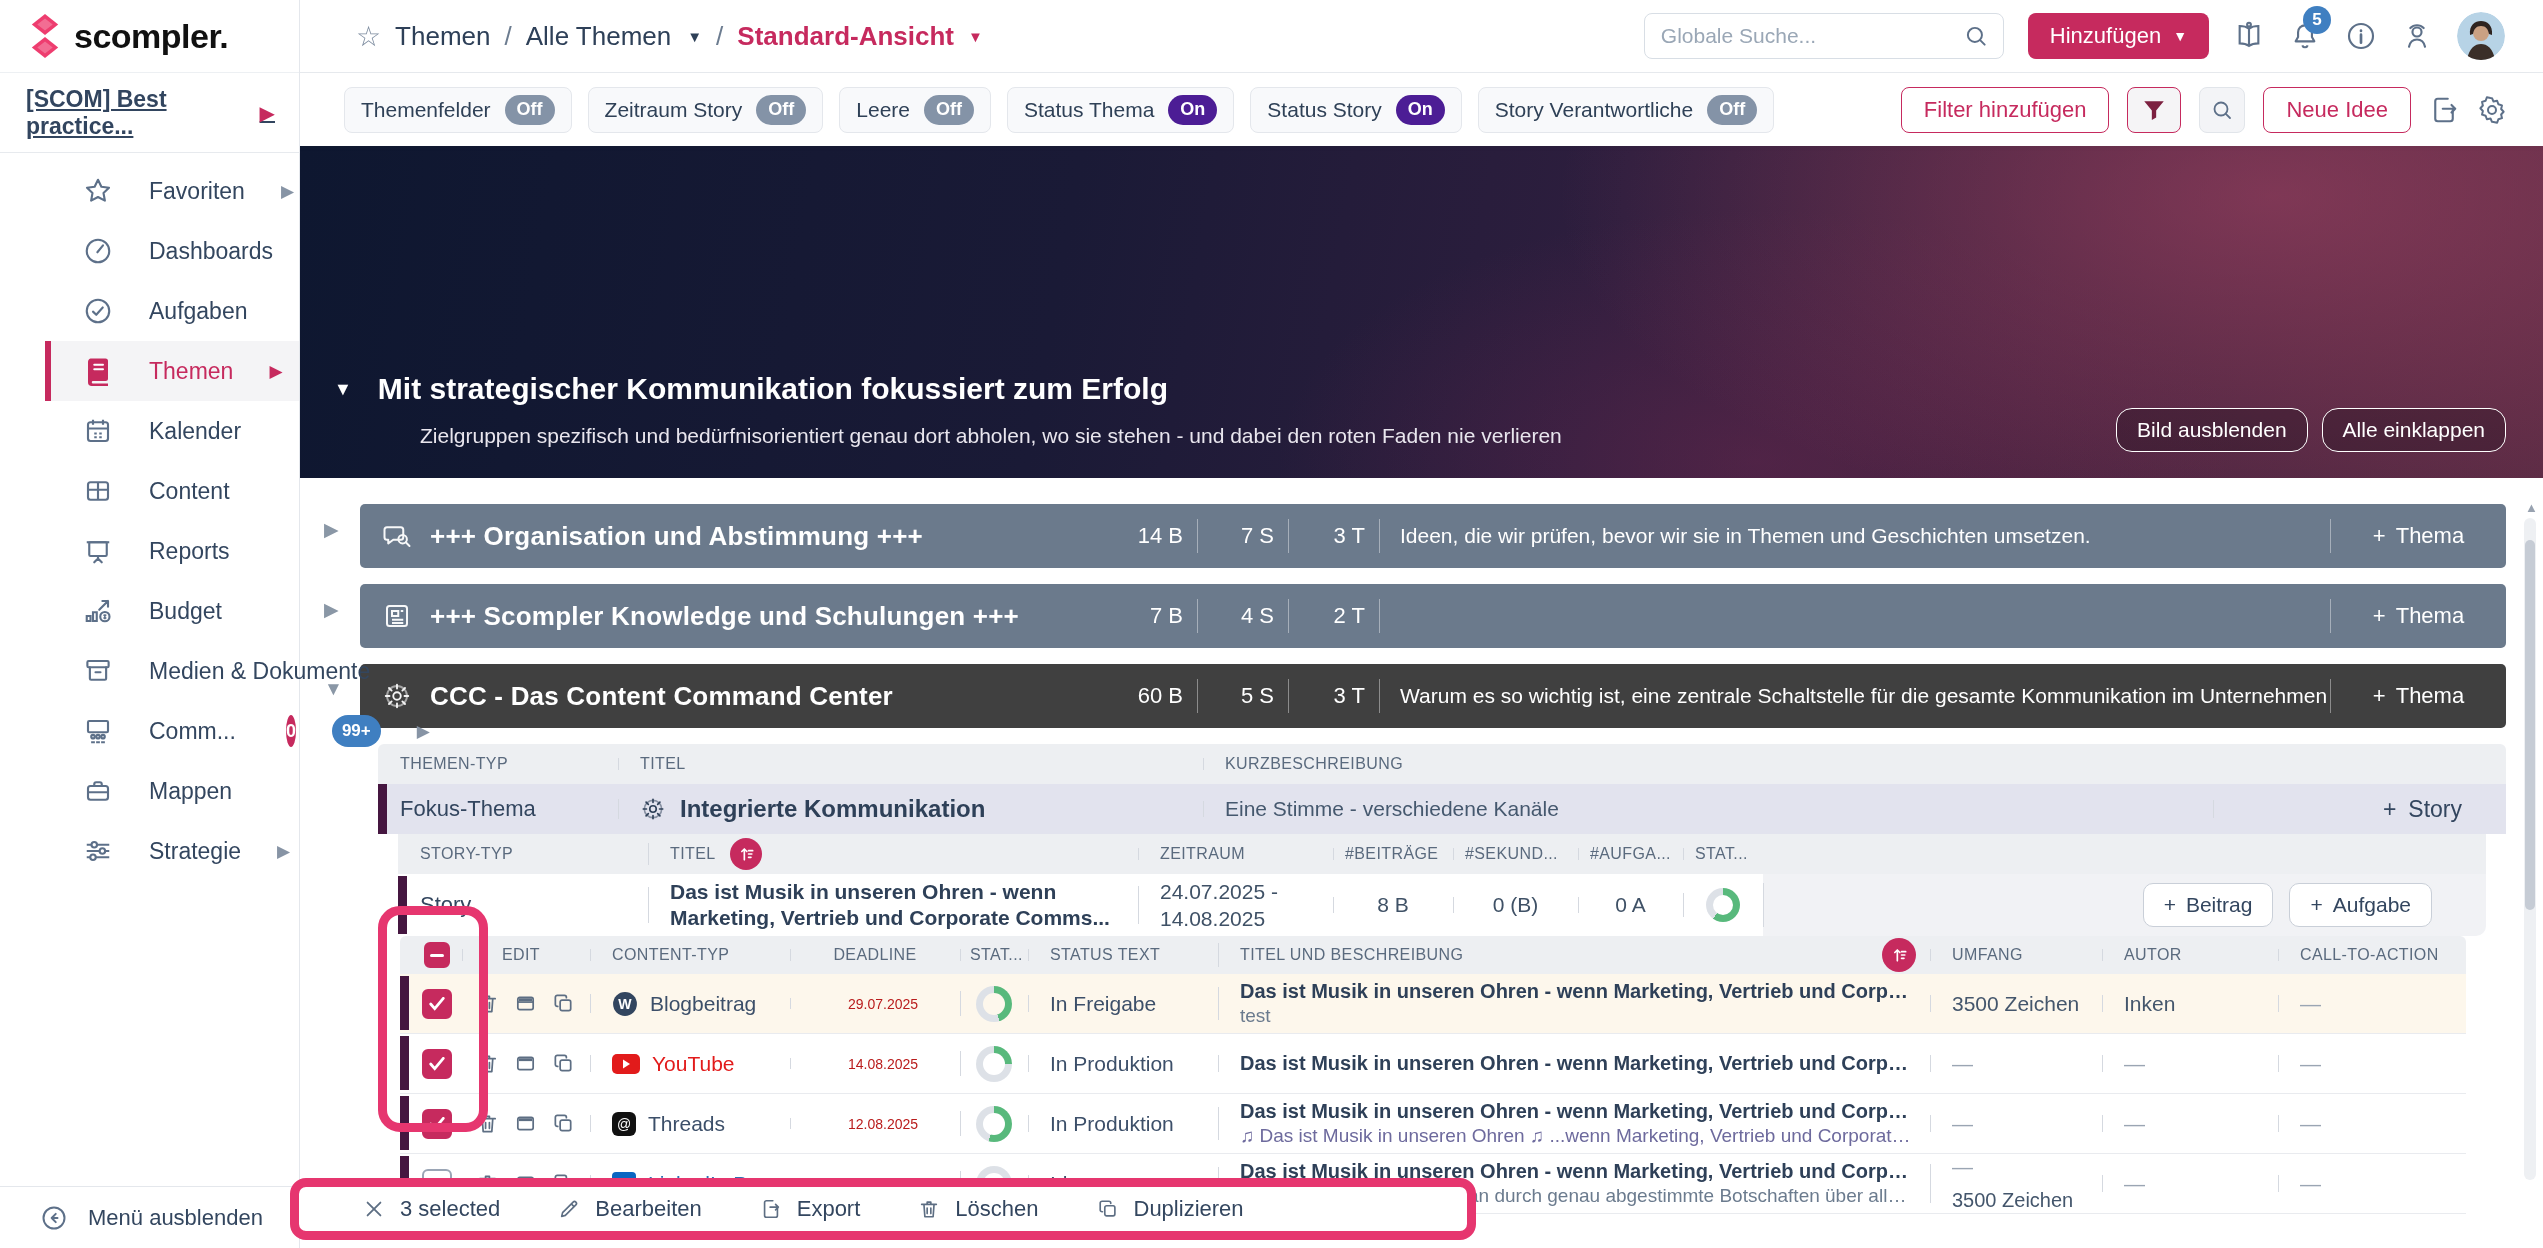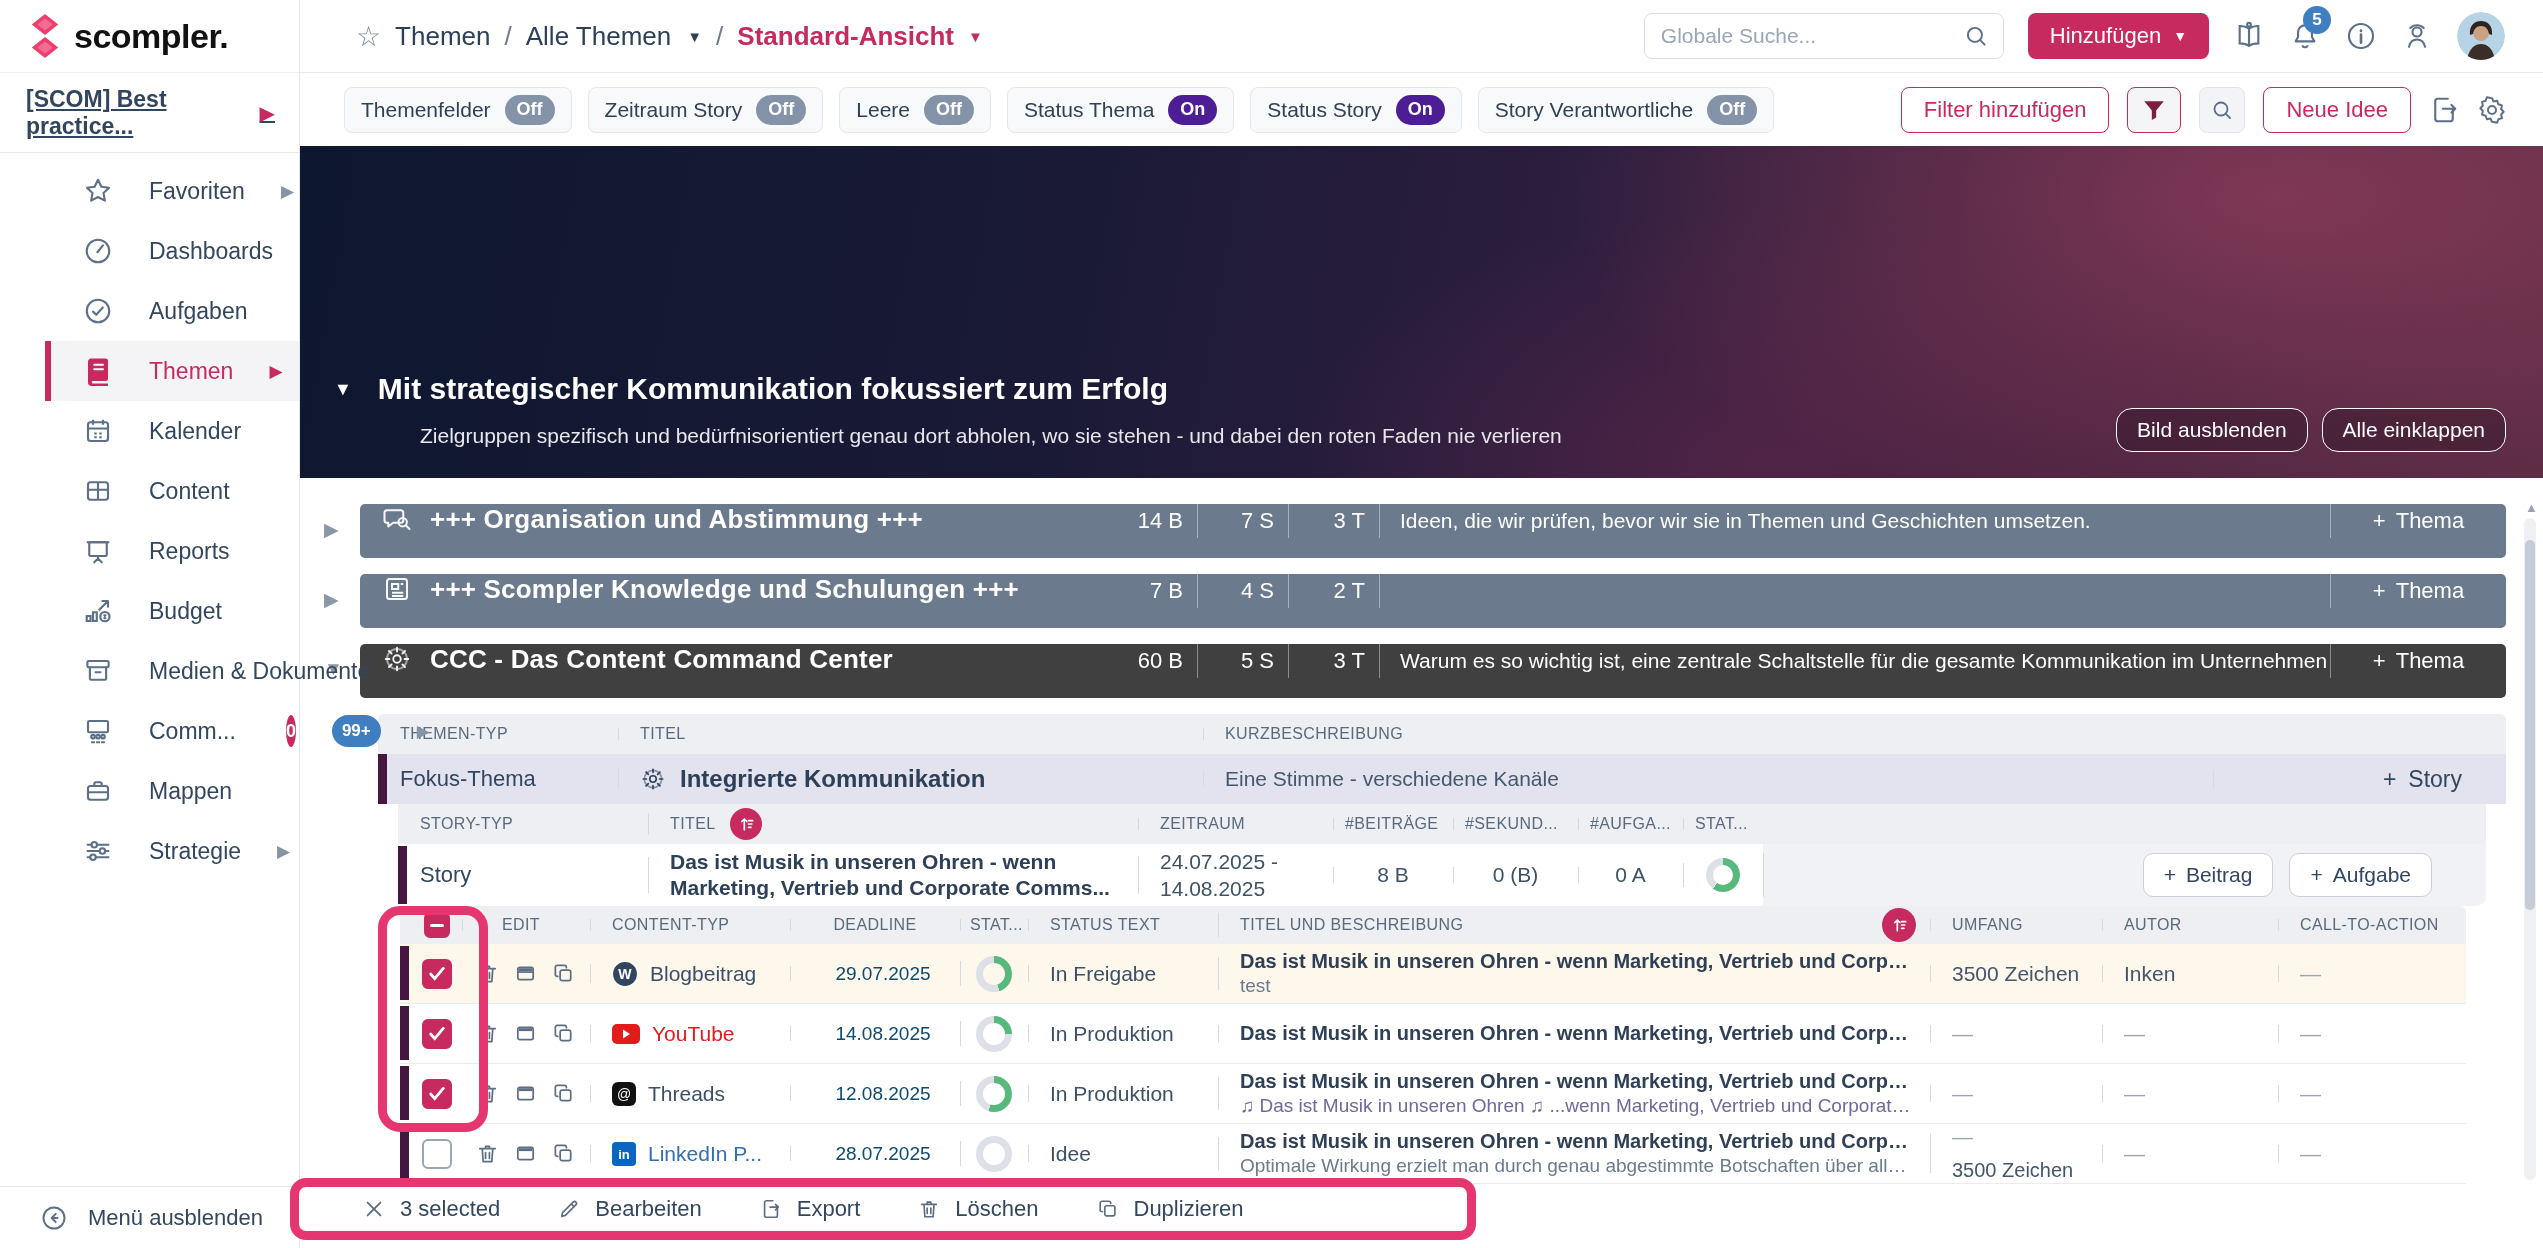--- a/index.html
+++ b/index.html
@@ -69,21 +69,21 @@
   .hero-caret { font-size:18px; color:#fff; }
   .hero-title { font-size:30px; font-weight:700; }
   .hero-sub { position:absolute; left:120px; top:278px; color:#e9e6ee; font-size:21px; }
   .hero-btns { position:absolute; right:37px; bottom:26px; display:flex; gap:14px; }
   .hero-btn { height:44px; background:rgba(10,8,14,.25); border:1.5px solid #fff; border-radius:16px; color:#fff; font-size:21px; font-family:Liberation Sans, sans-serif; padding:0 20px; display:flex; align-items:center; cursor:pointer; }
 
   
   .themes { padding-top:26px; }
   .theme-wrap { position:relative; margin:0 37px 16px 60px; }
   .expander { position:absolute; left:-36px; top:14px; color:#8a97a6; font-size:19px; cursor:pointer; }
-  .theme-row { height:54px; border-radius:5px; display:flex; align-items:flex-start; color:#fff; padding-left:22px; }
+  .theme-row { height:64px; border-radius:5px; display:flex; align-items:center; color:#fff; padding-left:22px; }
   .theme-row.slate { background:#6b7a8c; }
   .theme-row.plum { background:#404040; }
   .t-ico { width:30px; height:30px; color:#fff; opacity:.95; margin-right:18px; flex:none; }
   .t-title { font-size:26px; font-weight:600; letter-spacing:.2px; white-space:nowrap; overflow:hidden; }
   .t-stats { margin-left:auto; display:flex; align-items:center; flex:none; }
   .t-cell { width:90px; text-align:right; font-size:22px; padding-right:14px; }
   .t-div { width:1px; height:34px; background:rgba(255,255,255,.4); }
   .t-desc { width:950px; font-size:21px; padding-left:20px; white-space:nowrap; overflow:hidden; flex:none; }
   .t-add { width:175px; flex:none; display:flex; align-items:center; justify-content:center; gap:10px; font-size:22px; cursor:pointer; }
 
@@ -123,21 +123,21 @@
   .c-row::before { content:""; position:absolute; left:0; top:2px; bottom:3px; width:9px; background:#451640; }
   .cb { width:30px; height:30px; border-radius:6px; border:2px solid #9aa5b5; background:#fff; display:flex; align-items:center; justify-content:center; cursor:pointer; flex:none; }
   .cb.checked { background:#c62a5e; border-color:#c62a5e; }
   .cb.indet { background:#c62a5e; border-color:#c62a5e; }
   .cb.indet::after { content:""; width:14px; height:3px; background:#fff; border-radius:2px; }
   .cb-cell { justify-content:center; padding-left:12px; }
   .edit-cell { gap:15px; padding-left:14px; color:#5d6e83; }
   .edit-cell .eico { width:23px; height:23px; cursor:pointer; }
   .chan { gap:12px; font-size:21px; color:#3c4f69; white-space:nowrap; overflow:hidden; }
   .chan .cico { flex:none; }
-  .dl-cell { justify-content:center; font-size:19px; color:#0c4a6e; padding-left:16px; }
+  .dl-cell { justify-content:center; font-size:14px; color:#b91c1c; padding-left:16px; }
   .status-txt { font-size:21px; color:#3c4f69; }
   .title-cell { flex-direction:column; align-items:flex-start; justify-content:center; padding-right:16px; }
   .tc1 { font-size:20px; font-weight:700; color:#2e4058; white-space:nowrap; overflow:hidden; text-overflow:ellipsis; max-width:100%; }
   .tc2 { font-size:19px; color:#6b7b8e; white-space:nowrap; overflow:hidden; text-overflow:ellipsis; max-width:100%; margin-top:2px; }
   .tc2:empty { display:none; }
   .dimtext { font-size:21px; color:#44566c; }
   .dash { color:#9aa5b3; }
   .scope2 { font-size:20px; color:#44566c; margin-top:10px; }
   .two-line { flex-direction:column; align-items:flex-start; justify-content:center; }
 

